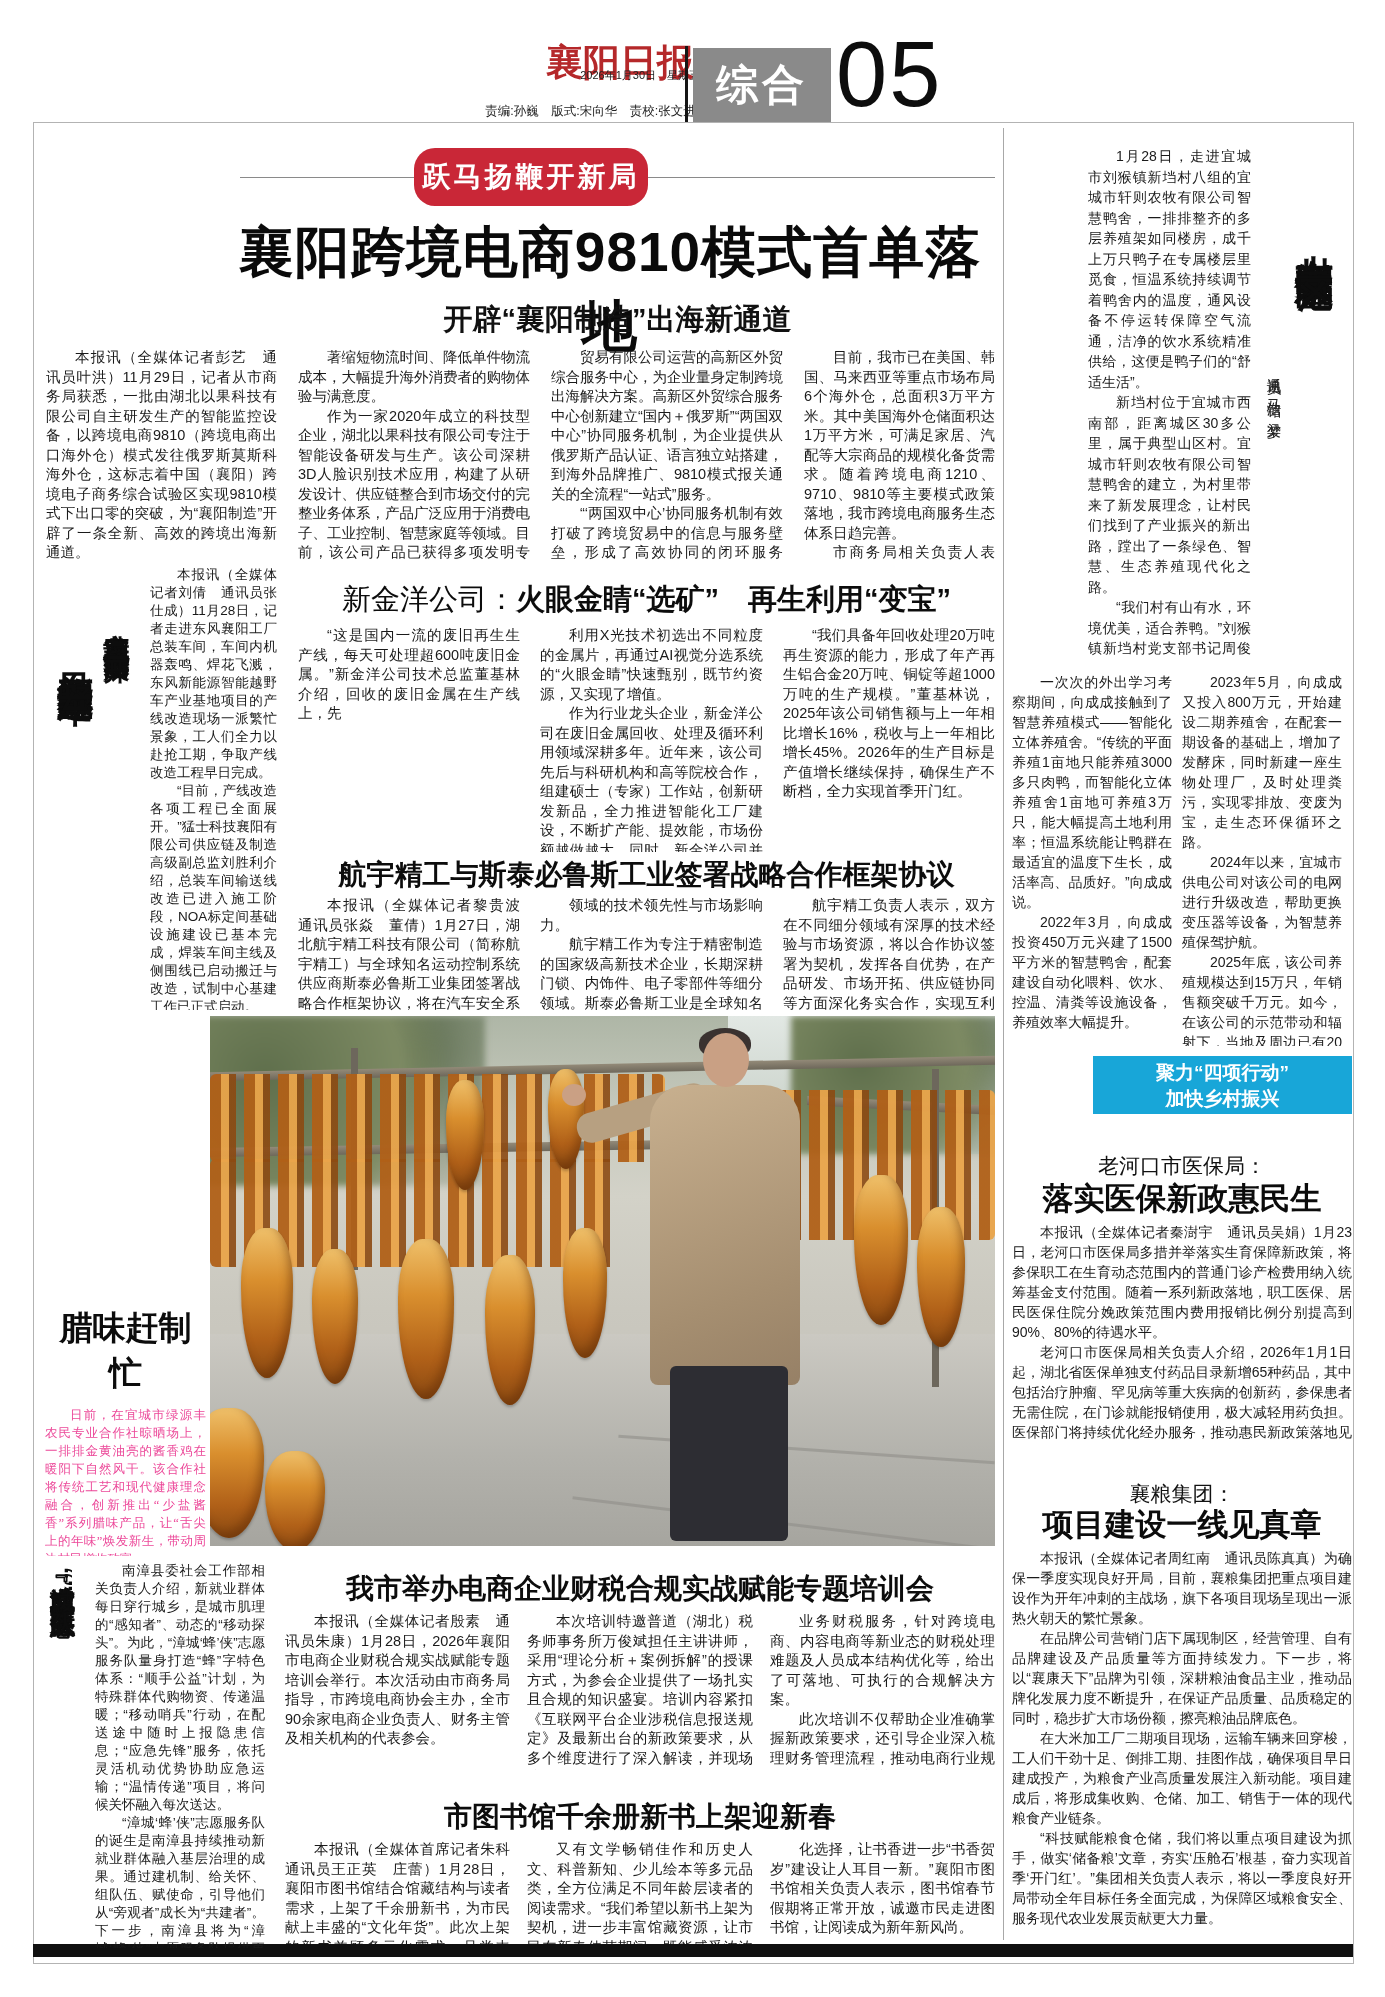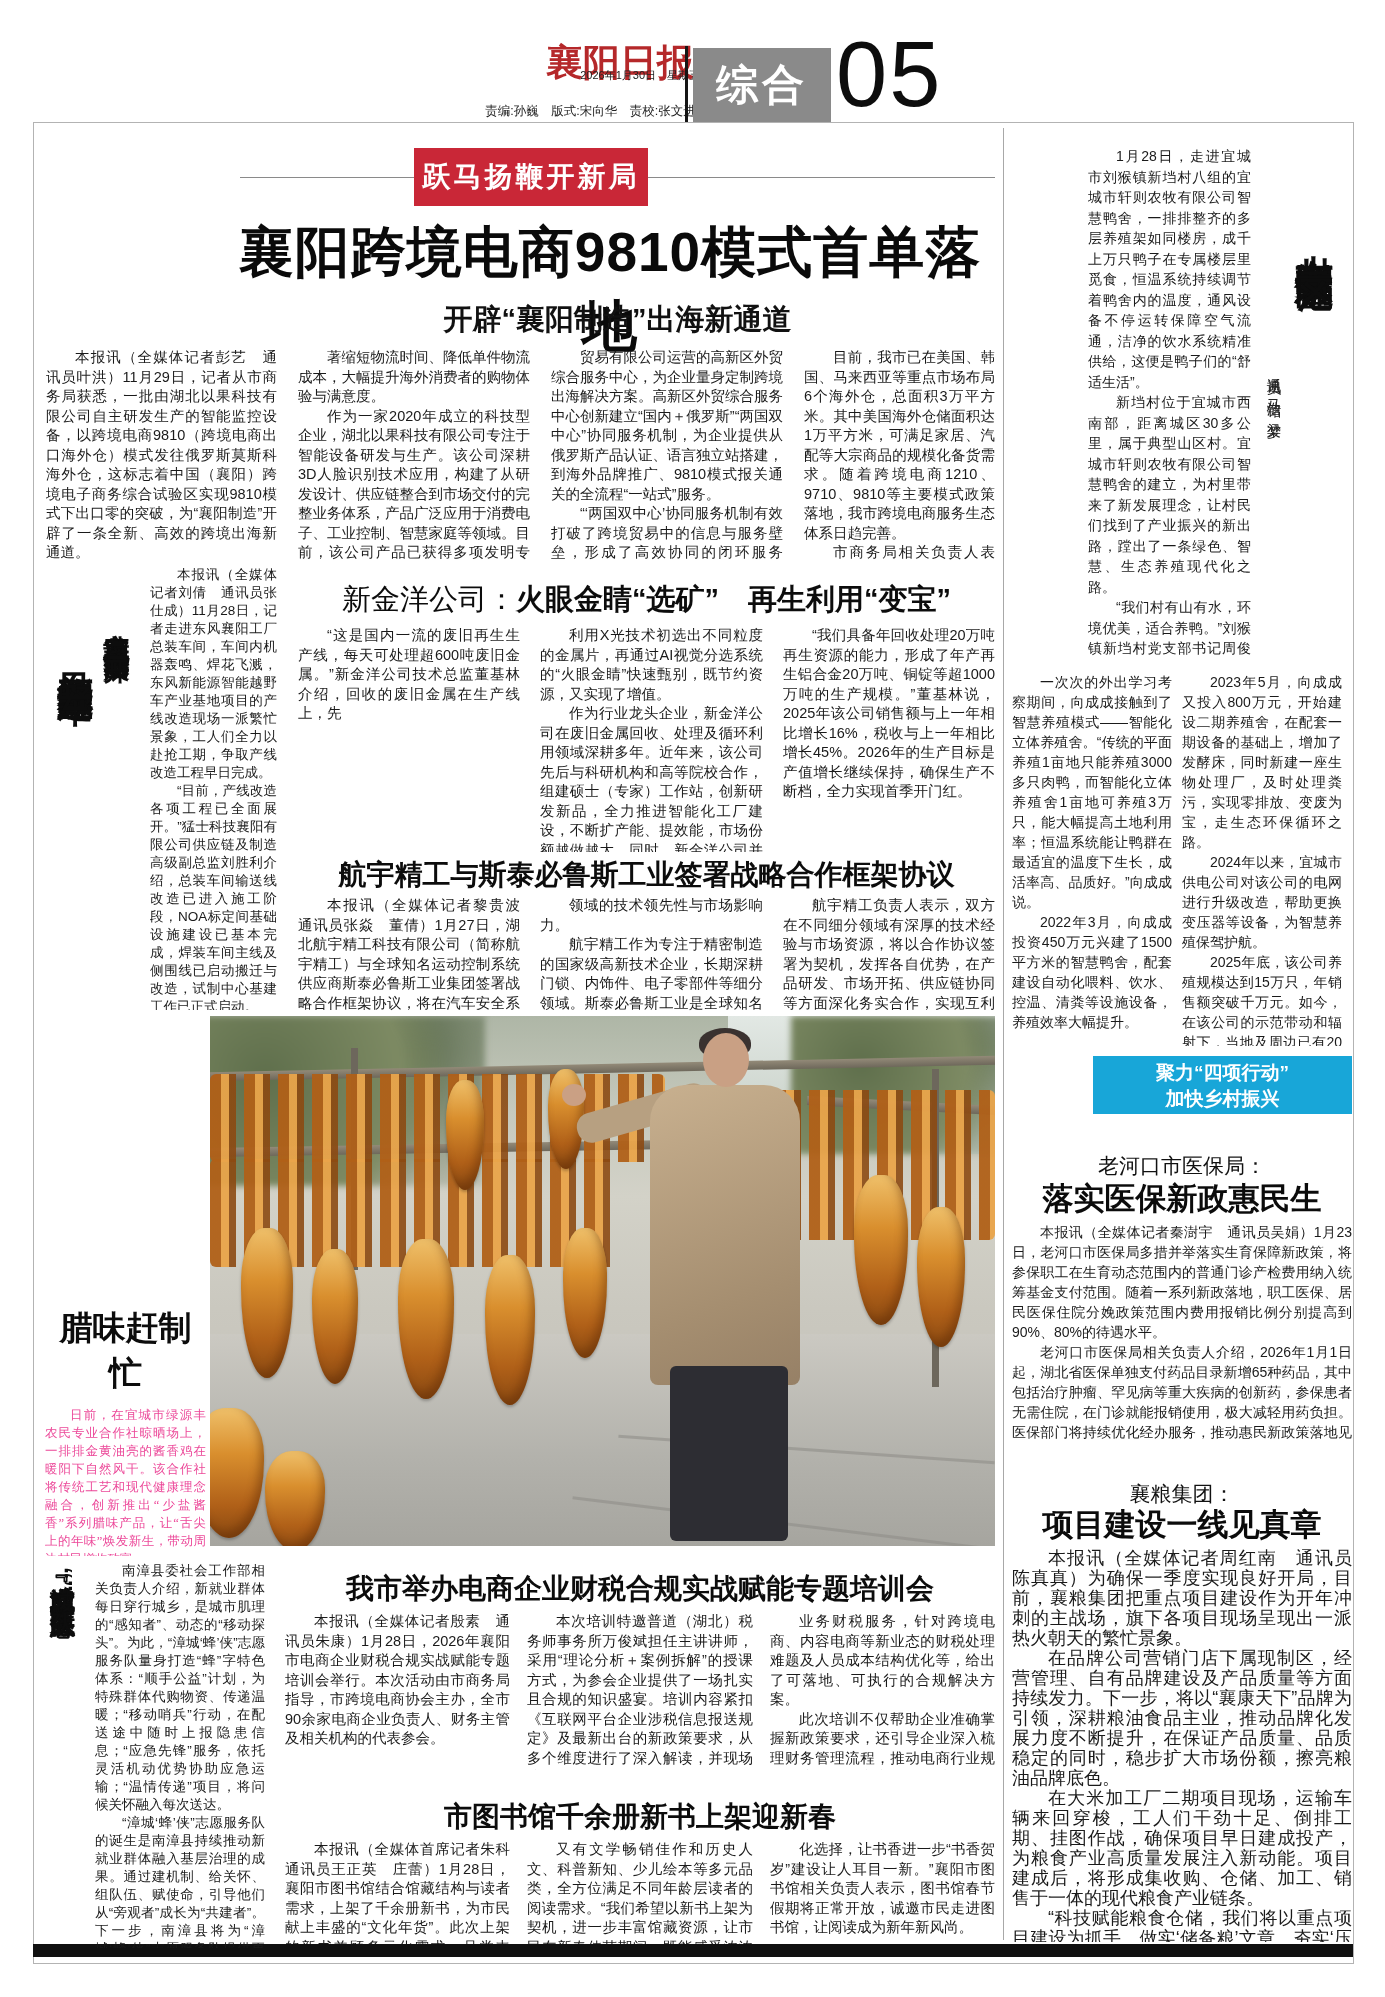--- a/index.html
+++ b/index.html
@@ -14,21 +14,21 @@
   .section-box{position:absolute;left:693px;top:48px;width:138px;height:74px;background:#8a8a8a;
                color:#fff;font-size:42px;font-weight:bold;text-align:center;line-height:74px;letter-spacing:4px;}
   .page-no{position:absolute;left:836px;top:26px;font-size:92px;line-height:96px;color:#0d0d0d;letter-spacing:2px;}
   
   .frame{position:absolute;left:33px;top:122px;width:1319px;height:1840px;border:1px solid #b3b3b3;}
   .bottom-bar{position:absolute;left:33px;top:1944px;width:1320px;height:13px;background:#101010;}
   .right-divider{position:absolute;left:1003px;top:128px;width:1px;height:1812px;background:#a8a8a8;}
   
   .badge-line{position:absolute;left:240px;top:177px;width:755px;height:1px;background:#8a8a8a;}
   .badge{position:absolute;left:414px;top:148px;width:234px;height:58px;background:#c92737;color:#fff;
-         font-size:28px;font-weight:bold;text-align:center;line-height:58px;letter-spacing:3px;}
+         font-size:28px;font-weight:bold;text-align:center;line-height:58px;letter-spacing:3px;border-radius:21px;}
   .h1main{position:absolute;left:225px;top:216px;width:770px;text-align:center;
           font-size:55px;font-weight:900;color:#0a0a0a;letter-spacing:1px;}
   .h1sub{position:absolute;left:240px;top:300px;width:755px;text-align:center;font-size:29px;font-weight:600;color:#111;}
   
   .col{position:absolute;overflow:hidden;font-size:14.5px;line-height:19.5px;color:#1a1a1a;text-align:justify;}
   .col p{margin:0;text-indent:2em;}
   .small{font-size:13.5px;line-height:18px;}
   
   .vert{position:absolute;writing-mode:vertical-rl;font-weight:bold;color:#0d0d0d;overflow:hidden;}
   .v-big{font-size:36px;letter-spacing:2px;}
@@ -242,20 +242,20 @@
 
   <div class="kicker" style="top:1152px">老河口市医保局：</div>
   <div class="rhead" style="top:1178px">落实医保新政惠民生</div>
   <div class="col" style="left:1012px;top:1222px;width:340px;height:222px;font-size:14px;line-height:20px">
       <p>本报讯（全媒体记者秦澍宇　通讯员吴娟）1月23日，老河口市医保局多措并举落实生育保障新政策，将参保职工在生育动态范围内的普通门诊产检费用纳入统筹基金支付范围。随着一系列新政落地，职工医保、居民医保住院分娩政策范围内费用报销比例分别提高到90%、80%的待遇水平。</p>
       <p>老河口市医保局相关负责人介绍，2026年1月1日起，湖北省医保单独支付药品目录新增65种药品，其中包括治疗肿瘤、罕见病等重大疾病的创新药，参保患者无需住院，在门诊就能报销使用，极大减轻用药负担。医保部门将持续优化经办服务，推动惠民新政策落地见效，确保各类医保待遇及时兑现。截至目前，全省可报销的单独支付药品已达321种，有效减轻了患者的经济负担。</p>
     </div>
 
   <div class="kicker" style="top:1480px">襄粮集团：</div>
   <div class="rhead" style="top:1504px">项目建设一线见真章</div>
-  <div class="col" style="left:1012px;top:1548px;width:340px;height:394px;font-size:18px;line-height:20px">
+  <div class="col" style="left:1012px;top:1548px;width:340px;height:394px;font-size:14px;line-height:20px">
       <p>本报讯（全媒体记者周红南　通讯员陈真真）为确保一季度实现良好开局，目前，襄粮集团把重点项目建设作为开年冲刺的主战场，旗下各项目现场呈现出一派热火朝天的繁忙景象。</p>
       <p>在品牌公司营销门店下属现制区，经营管理、自有品牌建设及产品质量等方面持续发力。下一步，将以“襄康天下”品牌为引领，深耕粮油食品主业，推动品牌化发展力度不断提升，在保证产品质量、品质稳定的同时，稳步扩大市场份额，擦亮粮油品牌底色。</p>
       <p>在大米加工厂二期项目现场，运输车辆来回穿梭，工人们干劲十足、倒排工期、挂图作战，确保项目早日建成投产，为粮食产业高质量发展注入新动能。项目建成后，将形成集收购、仓储、加工、销售于一体的现代粮食产业链条。</p>
       <p>“科技赋能粮食仓储，我们将以重点项目建设为抓手，做实‘储备粮’文章，夯实‘压舱石’根基，奋力实现首季‘开门红’。”集团相关负责人表示，将以一季度良好开局带动全年目标任务全面完成，为保障区域粮食安全、服务现代农业发展贡献更大力量。</p>
     </div>
 
 </div>
 
 </body></html>

